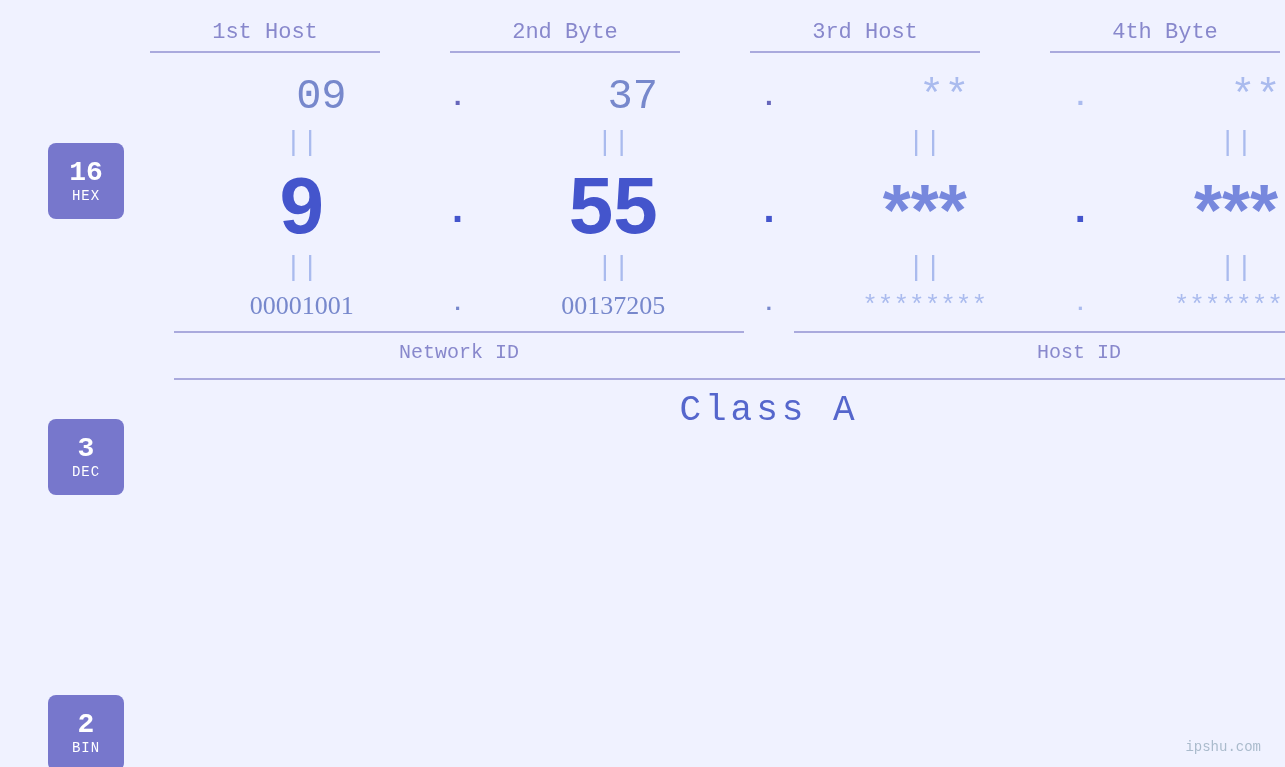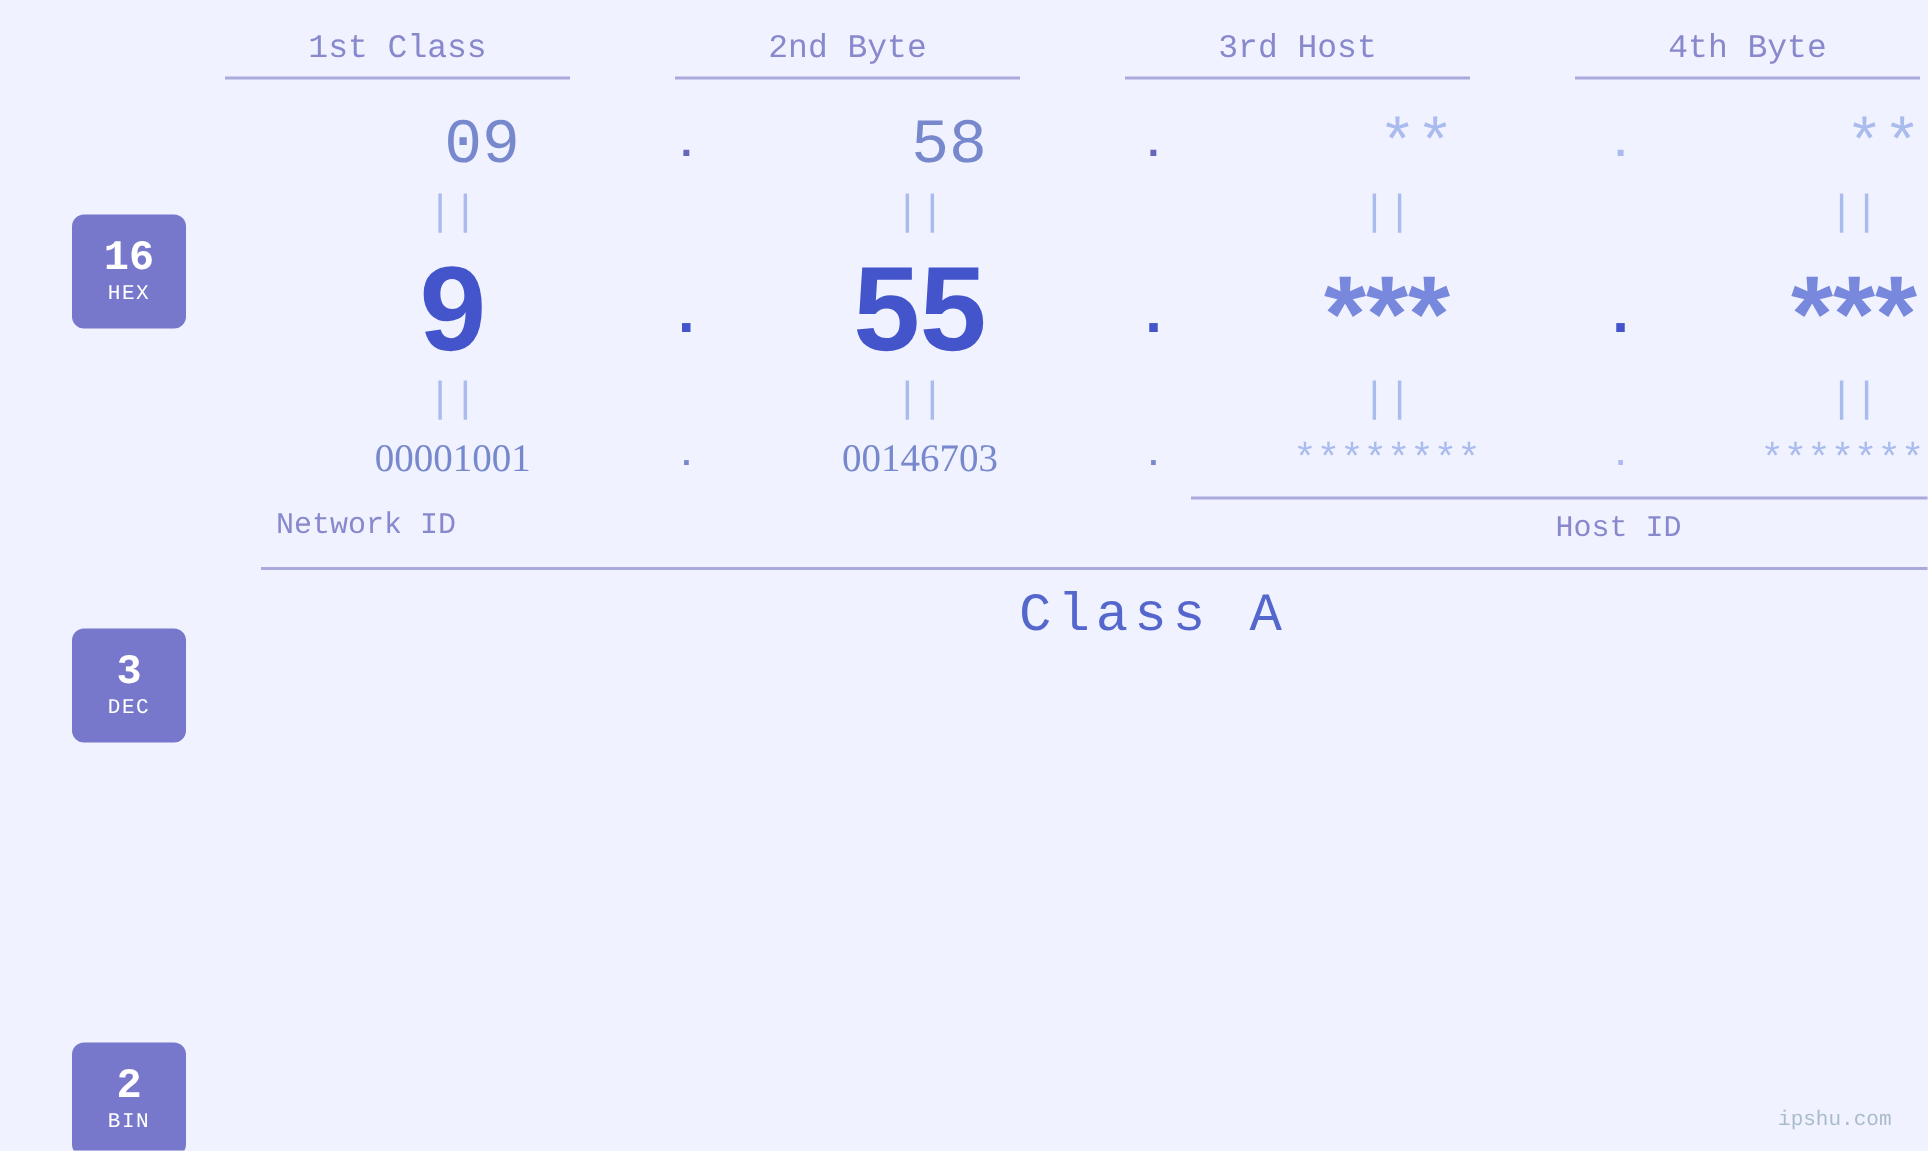--- a/index.html
+++ b/index.html
@@ -196,21 +196,21 @@
       width: 30px;
     }
   </style>
 </head>
 <body>
 
 <div class="page-container">
 
   <div class="byte-headers">
     <div class="byte-header">
-      <span>1st Class</span>
+      <span>1st Host</span>
       <div class="bracket-line"></div>
     </div>
     <div style="width:30px"></div>
     <div class="byte-header">
       <span>2nd Byte</span>
       <div class="bracket-line"></div>
     </div>
     <div style="width:30px"></div>
     <div class="byte-header">
       <span>3rd Host</span>
@@ -244,21 +244,21 @@
     </div>
 
     <div class="values-grid">
 
       <div class="values-row" style="margin-top: 10px;">
         <div class="cell">
           <span class="hex-val">09</span>
         </div>
         <div class="dot-sep">.</div>
         <div class="cell">
-          <span class="hex-val">58</span>
+          <span class="hex-val">37</span>
         </div>
         <div class="dot-sep">.</div>
         <div class="cell">
           <span class="hex-val" style="color:#aabbee">**</span>
         </div>
         <div class="dot-sep" style="color:#aabbee">.</div>
         <div class="cell">
           <span class="hex-val" style="color:#aabbee">**</span>
         </div>
       </div>
@@ -308,39 +308,39 @@
       </div>
 
       <div class="values-row" style="margin-top:4px;">
         <div class="cell">
           <span class="bin-val">00001001</span>
         </div>
         <div class="dot-sep" style="font-size:22px; padding-bottom:4px; color:#7788cc;">
           <span>.</span>
         </div>
         <div class="cell">
-          <span class="bin-val">00146703</span>
+          <span class="bin-val">00137205</span>
         </div>
         <div class="dot-sep" style="font-size:22px; padding-bottom:4px; color:#7788cc;">
           <span>.</span>
         </div>
         <div class="cell">
           <span class="bin-val-asterisk">********</span>
         </div>
         <div class="dot-sep" style="font-size:22px; padding-bottom:4px; color:#aabbee;">
           <span>.</span>
         </div>
         <div class="cell">
           <span class="bin-val-asterisk">********</span>
         </div>
       </div>
 
       <div style="display:flex; padding: 0 20px; margin-top: 10px; justify-content: space-around;">
 
-        <div style="width: 590px; display:flex; flex-direction:row;">
+        <div style="width: 590px; display:flex; flex-direction:column;">
           <div style="height:2px; background:#aaaadd; margin: 0 10px;"></div>
           <div class="bracket-label">Network ID</div>
         </div>
         <div style="width:30px"></div>
 
         <div style="width: 590px; display:flex; flex-direction:column;">
           <div style="height:2px; background:#aaaadd; margin: 0 10px;"></div>
           <div class="bracket-label">Host ID</div>
         </div>
       </div>

